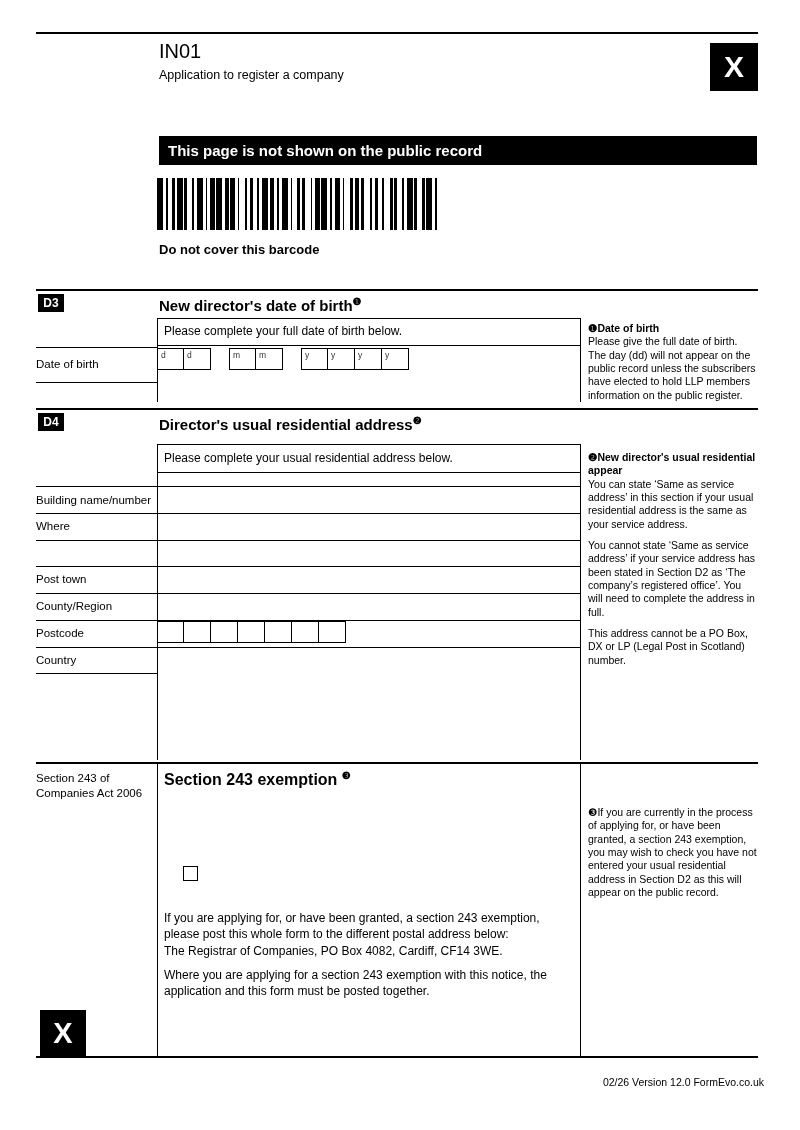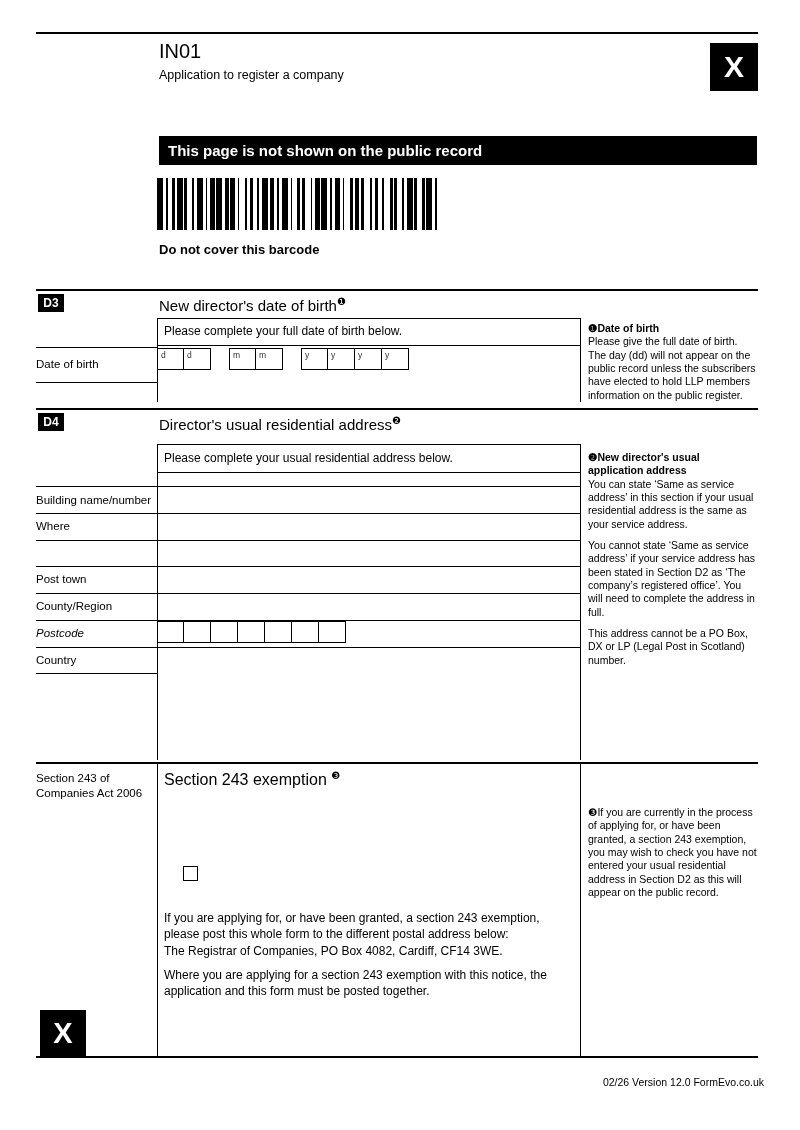--- a/index.html
+++ b/index.html
@@ -127,21 +127,21 @@
     color: #fff;
     font-size: 12px;
     font-weight: bold;
     display: flex;
     align-items: center;
     justify-content: center;
   }
   .sec-title {
     position: absolute;
     font-size: 15px;
-    font-weight: normal;
+    font-weight: bold;
   }
   .sup {
     font-size: 10px;
     vertical-align: super;
   }
 
   
   .row-label {
     position: absolute;
     font-size: 11.5px;
@@ -397,37 +397,37 @@
   <div class="row-label" style="left:36px; top:494px;">Building name/number</div>
   <div class="hr" style="left:36px; top:513px; width:544px;"></div>
   <div class="row-label" style="left:36px; top:520px;">Where</div>
   <div class="hr" style="left:36px; top:540px; width:544px;"></div>
   <div class="hr" style="left:157px; top:566px; width:423px;"></div>
   <div class="row-label" style="left:36px; top:573px;">Post town</div>
   <div class="hr" style="left:36px; top:566px; width:121px;"></div>
   <div class="hr" style="left:36px; top:593px; width:544px;"></div>
   <div class="row-label" style="left:36px; top:600px;">County/Region</div>
   <div class="hr" style="left:36px; top:620px; width:544px;"></div>
-  <div class="row-label" style="left:36px; top:627px;font-style:italic;">Postcode</div>
+  <div class="row-label" style="left:36px; top:627px;">Postcode</div>
   <div class="hr" style="left:36px; top:647px; width:544px;"></div>
   <div class="row-label" style="left:36px; top:654px;">Country</div>
   <div class="hr" style="left:36px; top:673px; width:121px;"></div>
 
   <div class="charbox-row" style="left:157px; top:621px;" id="postcode-boxes">
       <div class="charbox"></div>
       <div class="charbox"></div>
       <div class="charbox"></div>
       <div class="charbox"></div>
       <div class="charbox"></div>
       <div class="charbox"></div>
       <div class="charbox"></div>
     </div>
 
   <div class="guide" style="left:588px; top:451px;">
-    <p><span class="g-title"><span>❷</span><span>New director's usual application address</span></span><br>
+    <p><span class="g-title"><span>❷</span><span>New director's usual residential appear</span></span><br>
       <span>You can state ‘Same as service address’ in this section if your usual residential address is the same as your service address.</span></p>
     <p>You cannot state ‘Same as service address’ if your service address has been stated in Section D2 as ‘The company’s registered office’. You will need to complete the address in full.</p>
     <p>This address cannot be a PO Box, DX or LP (Legal Post in Scotland) number.</p>
   </div>
 
   <div class="hr2" style="left:36px; top:762px; width:722px;"></div>
   <div class="row-label" style="left:36px; top:771px; width:115px; line-height:1.3;">
     <span>Section 243 of</span><br>
     <span>Companies Act 2006</span>
   </div>

